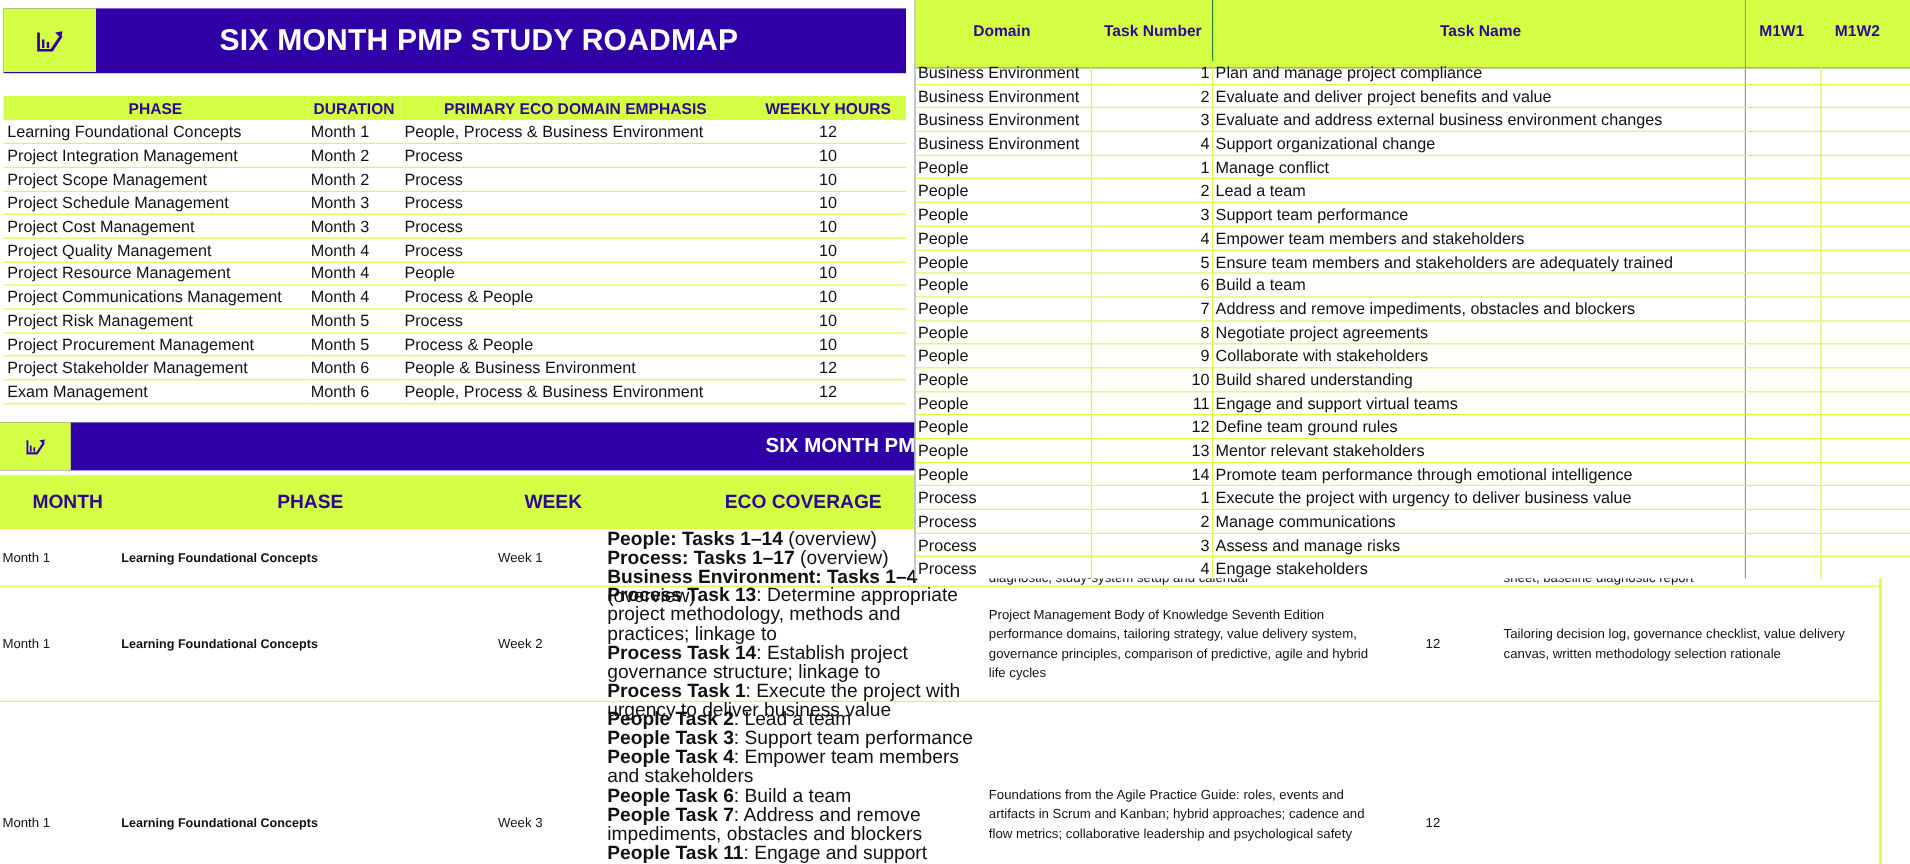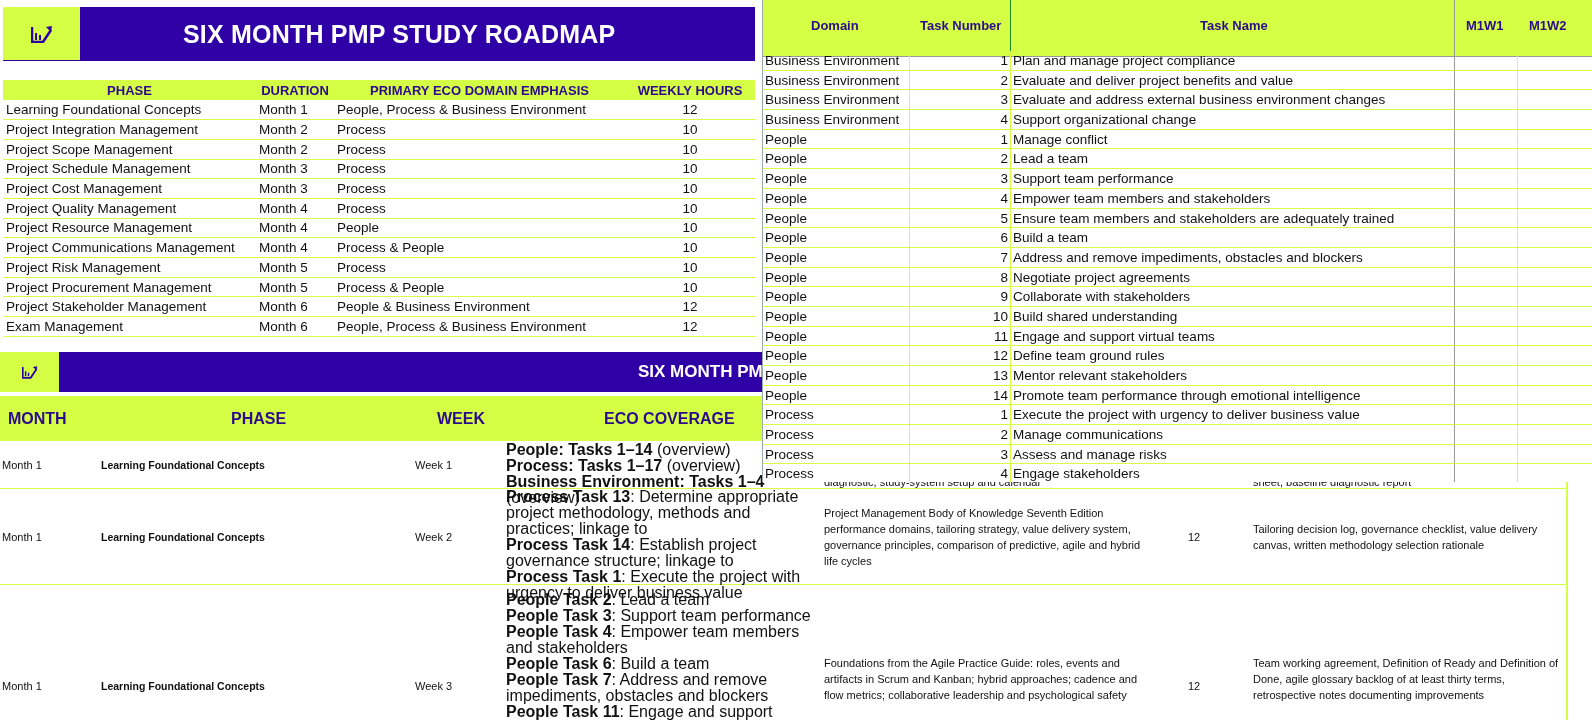--- a/index.html
+++ b/index.html
@@ -164,21 +164,21 @@
     <svg class="logo-svg" width="16" height="14" viewBox="0 0 22 18">
       <path d="M1 2 V17 H12 L20 5" fill="none" stroke="#2e00a6" stroke-width="2.5"></path>
       <path d="M5 8 V15 M9 10 V15" stroke="#2e00a6" stroke-width="2"></path>
       <path d="M15 2 L21 1 L20 7 Z" fill="#2e00a6"></path>
     </svg>
   </div>
   <div class="banner2-title">SIX MONTH PM</div>
 </div>
 
 <div class="plan-head">
-  <span style="left:8px">MONTH</span>
+  <span style="left:27px">MONTH</span>
   <span style="left:231px">PHASE</span>
   <span style="left:437px">WEEK</span>
   <span style="left:604px">ECO COVERAGE</span>
 </div>
 
 <div class="plan-row" style="top:441px; height:48px;">
   <div class="month vcenter" style="top:0;height:48px">Month 1</div>
   <div class="phase vcenter" style="top:0;height:48px">Learning Foundational Concepts</div>
   <div class="week vcenter" style="top:0;height:48px">Week 1</div>
   <div class="cov" style="top:1px">
@@ -212,21 +212,20 @@
     <div><b>People Task 2</b><span>: Lead a team</span></div>
     <div><b>People Task 3</b><span>: Support team performance</span></div>
     <div><b>People Task 4</b><span>: Empower team members and stakeholders</span></div>
     <div><b>People Task 6</b><span>: Build a team</span></div>
     <div><b>People Task 7</b><span>: Address and remove impediments, obstacles and blockers</span></div>
     <div><b>People Task 11</b><span>: Engage and support virtual teams</span></div>
     <div><b>People Task 12</b><span>: Define team ground rules</span></div>
   </div>
   <div class="res" style="top:70px">Foundations from the Agile Practice Guide: roles, events and artifacts in Scrum and Kanban; hybrid approaches; cadence and flow metrics; collaborative leadership and psychological safety</div>
   <div class="hrs" style="top:95px">12</div>
-  <div class="deliv" style="top:70px">Team working agreement, Definition of Ready and Definition of Done, agile glossary backlog of at least thirty terms, retrospective notes documenting improvements</div>
 </div>
 <div class="right-edge"></div>
 
 <div class="task-panel">
   <div class="task-head">
     <span style="left:48px">Domain</span>
     <span style="left:157px">Task Number</span>
     <div class="sep" style="left:247px; background:#1a8a2a;"></div>
     <span style="left:437px">Task Name</span>
     <div class="sep" style="left:691px"></div>

